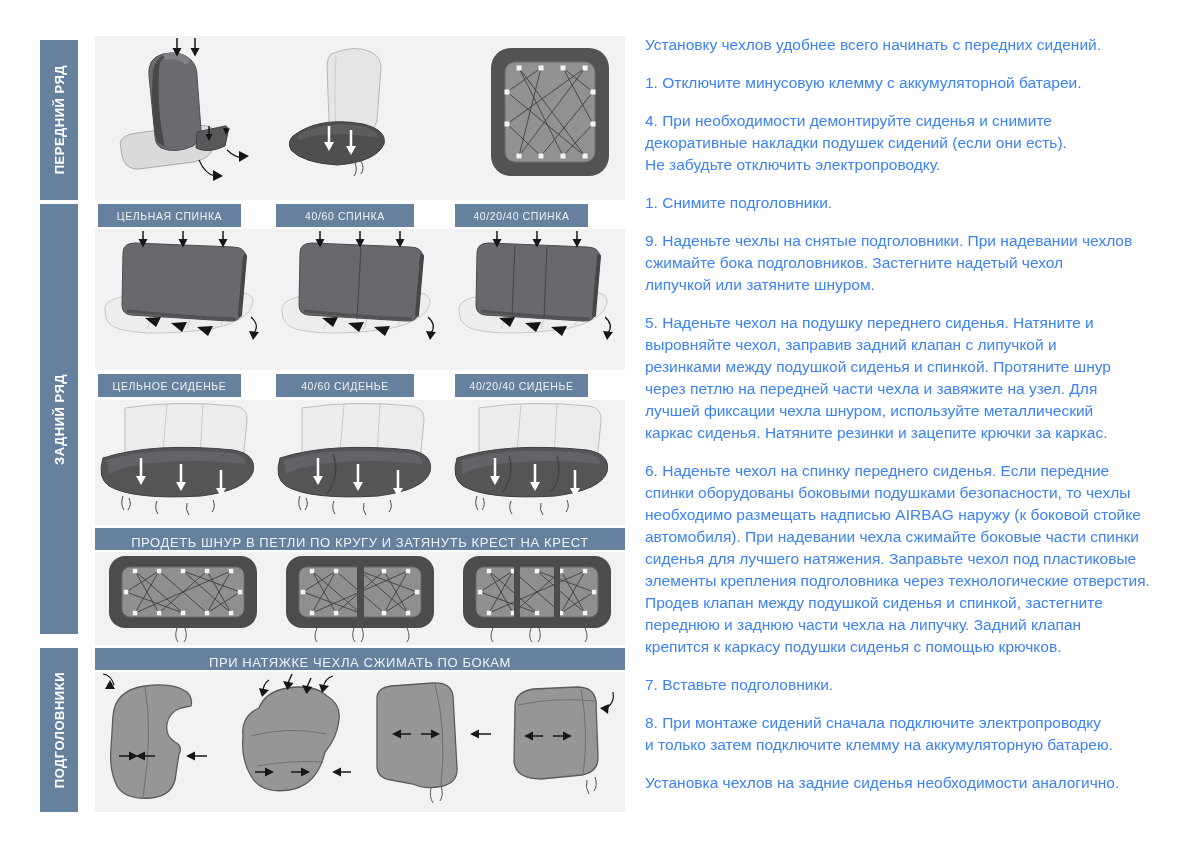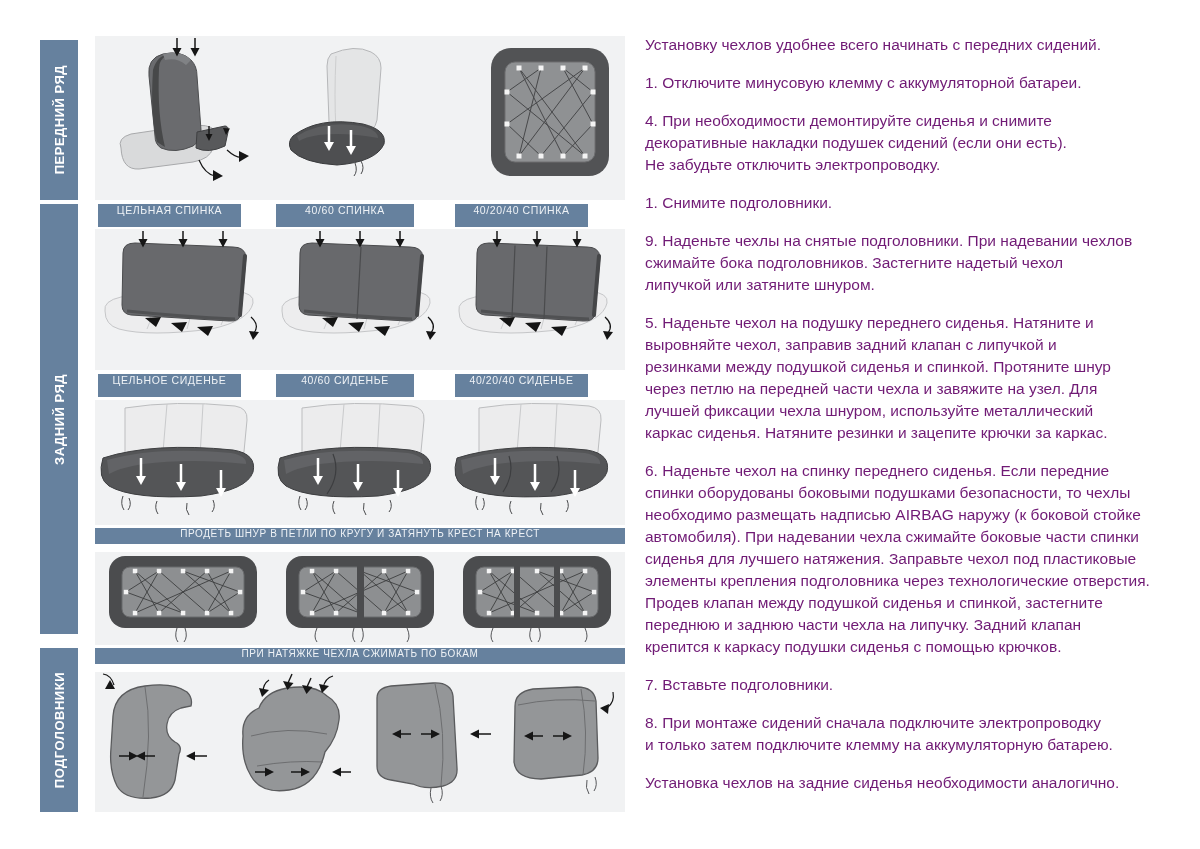--- a/index.html
+++ b/index.html
@@ -16,29 +16,29 @@
   
   .panel{position:absolute;left:95px;width:530px;background:#f1f2f3;}
   .pA{top:36px;height:164px}
   .pB{top:229px;height:141px}
   .pC{top:400px;height:125px}
   .pD{top:552px;height:93px}
   .pE{top:672px;height:140px}
   .barrow{position:absolute;left:95px;width:530px;height:23px;}
   .rowB{top:204px}.rowC{top:374px}
   .bar{position:absolute;top:0;height:23px;background:#66819e;color:#eef2f6;
-       font-size:10.5px;letter-spacing:.6px;display:flex;align-items:flex-start;
+       font-size:10.5px;letter-spacing:.6px;display:flex;align-items:center;
        justify-content:center;white-space:nowrap;}
   .b1{left:3px;width:143px}.b2{left:181px;width:138px}.b3{left:360px;width:133px}
-  .fullbar{position:absolute;left:95px;width:530px;height:16px;background:#66819e;
-           color:#eef2f6;font-size:10px;letter-spacing:.6px;display:flex;
-           align-items:flex-start;justify-content:center;}
+  .fullbar{position:absolute;left:95px;width:530px;height:22px;background:#66819e;
+           color:#eef2f6;font-size:13px;letter-spacing:.6px;display:flex;
+           align-items:flex-end;justify-content:center;}
   .barD{top:528px}.barE{top:648px}
   
-  .rtext{position:absolute;left:645px;top:34px;width:540px;color:#701a75;
+  .rtext{position:absolute;left:645px;top:34px;width:540px;color:#3b82f6;
          font-size:15.5px;line-height:22px;}
   .rtext p{margin:0 0 16px;white-space:pre-line;}
   svg{display:block}
 </style>
 </head>
 <body>
 
 <div class="page">
 
   <div class="vband vband1">

